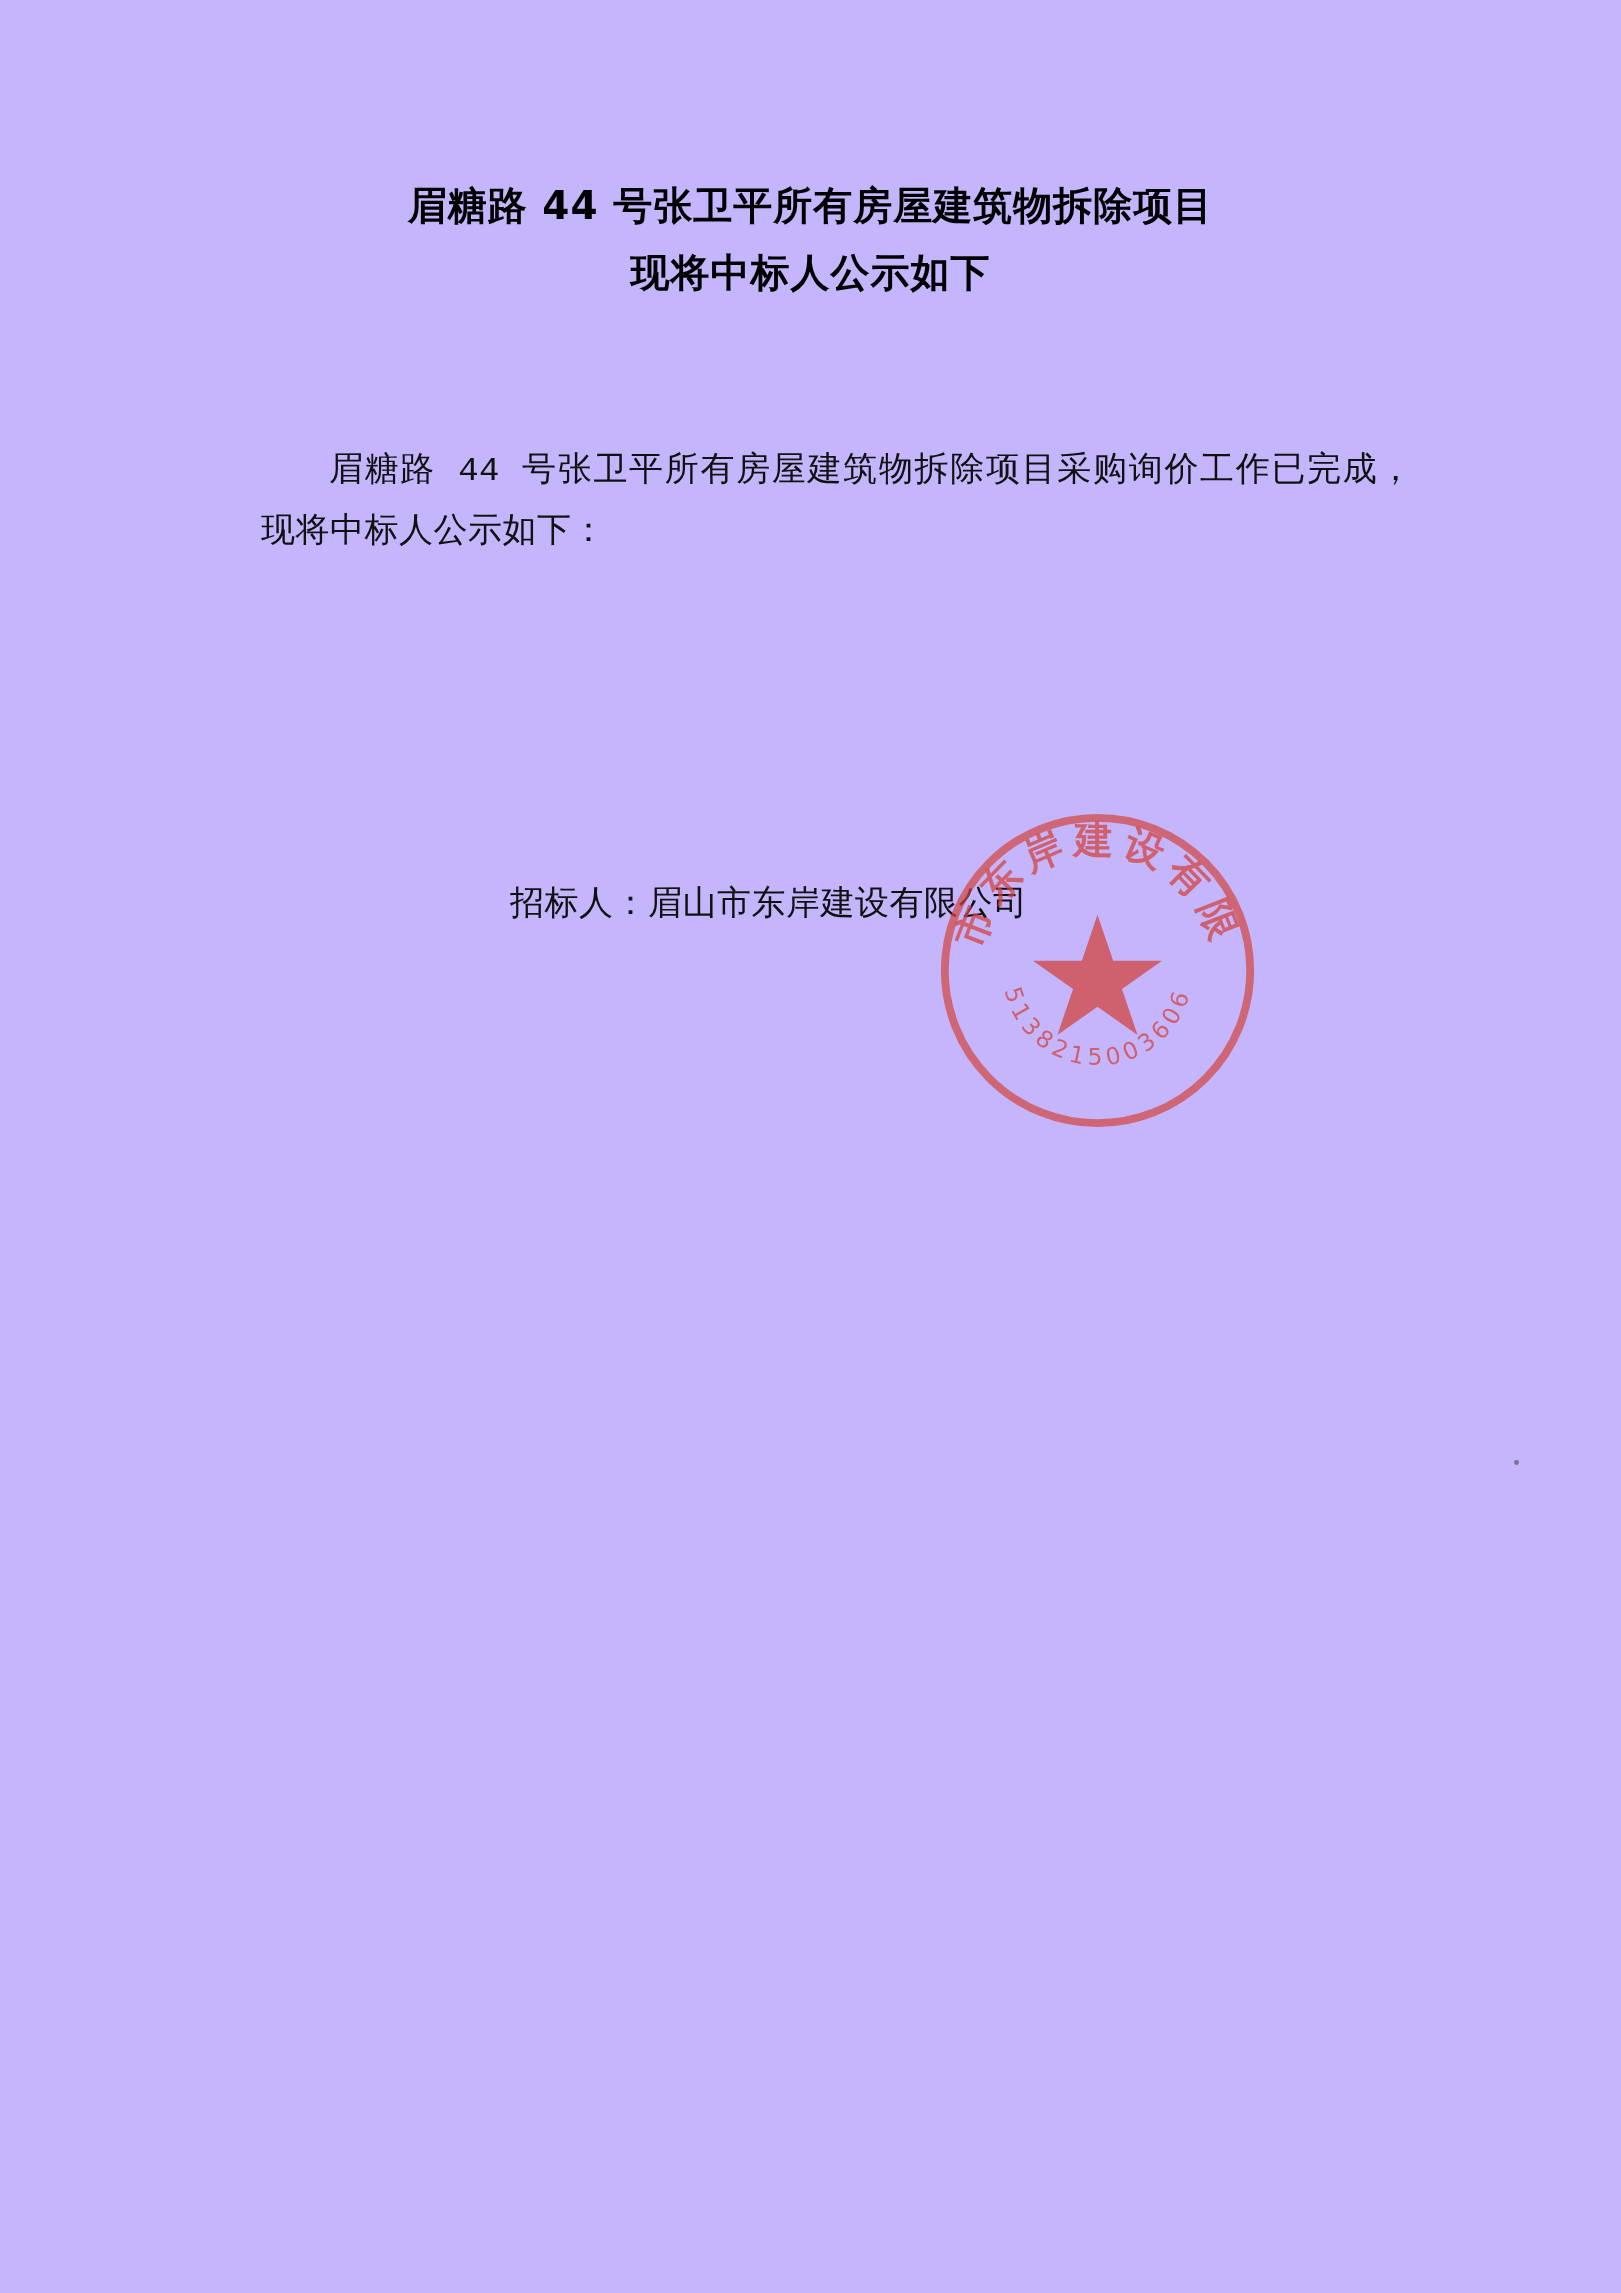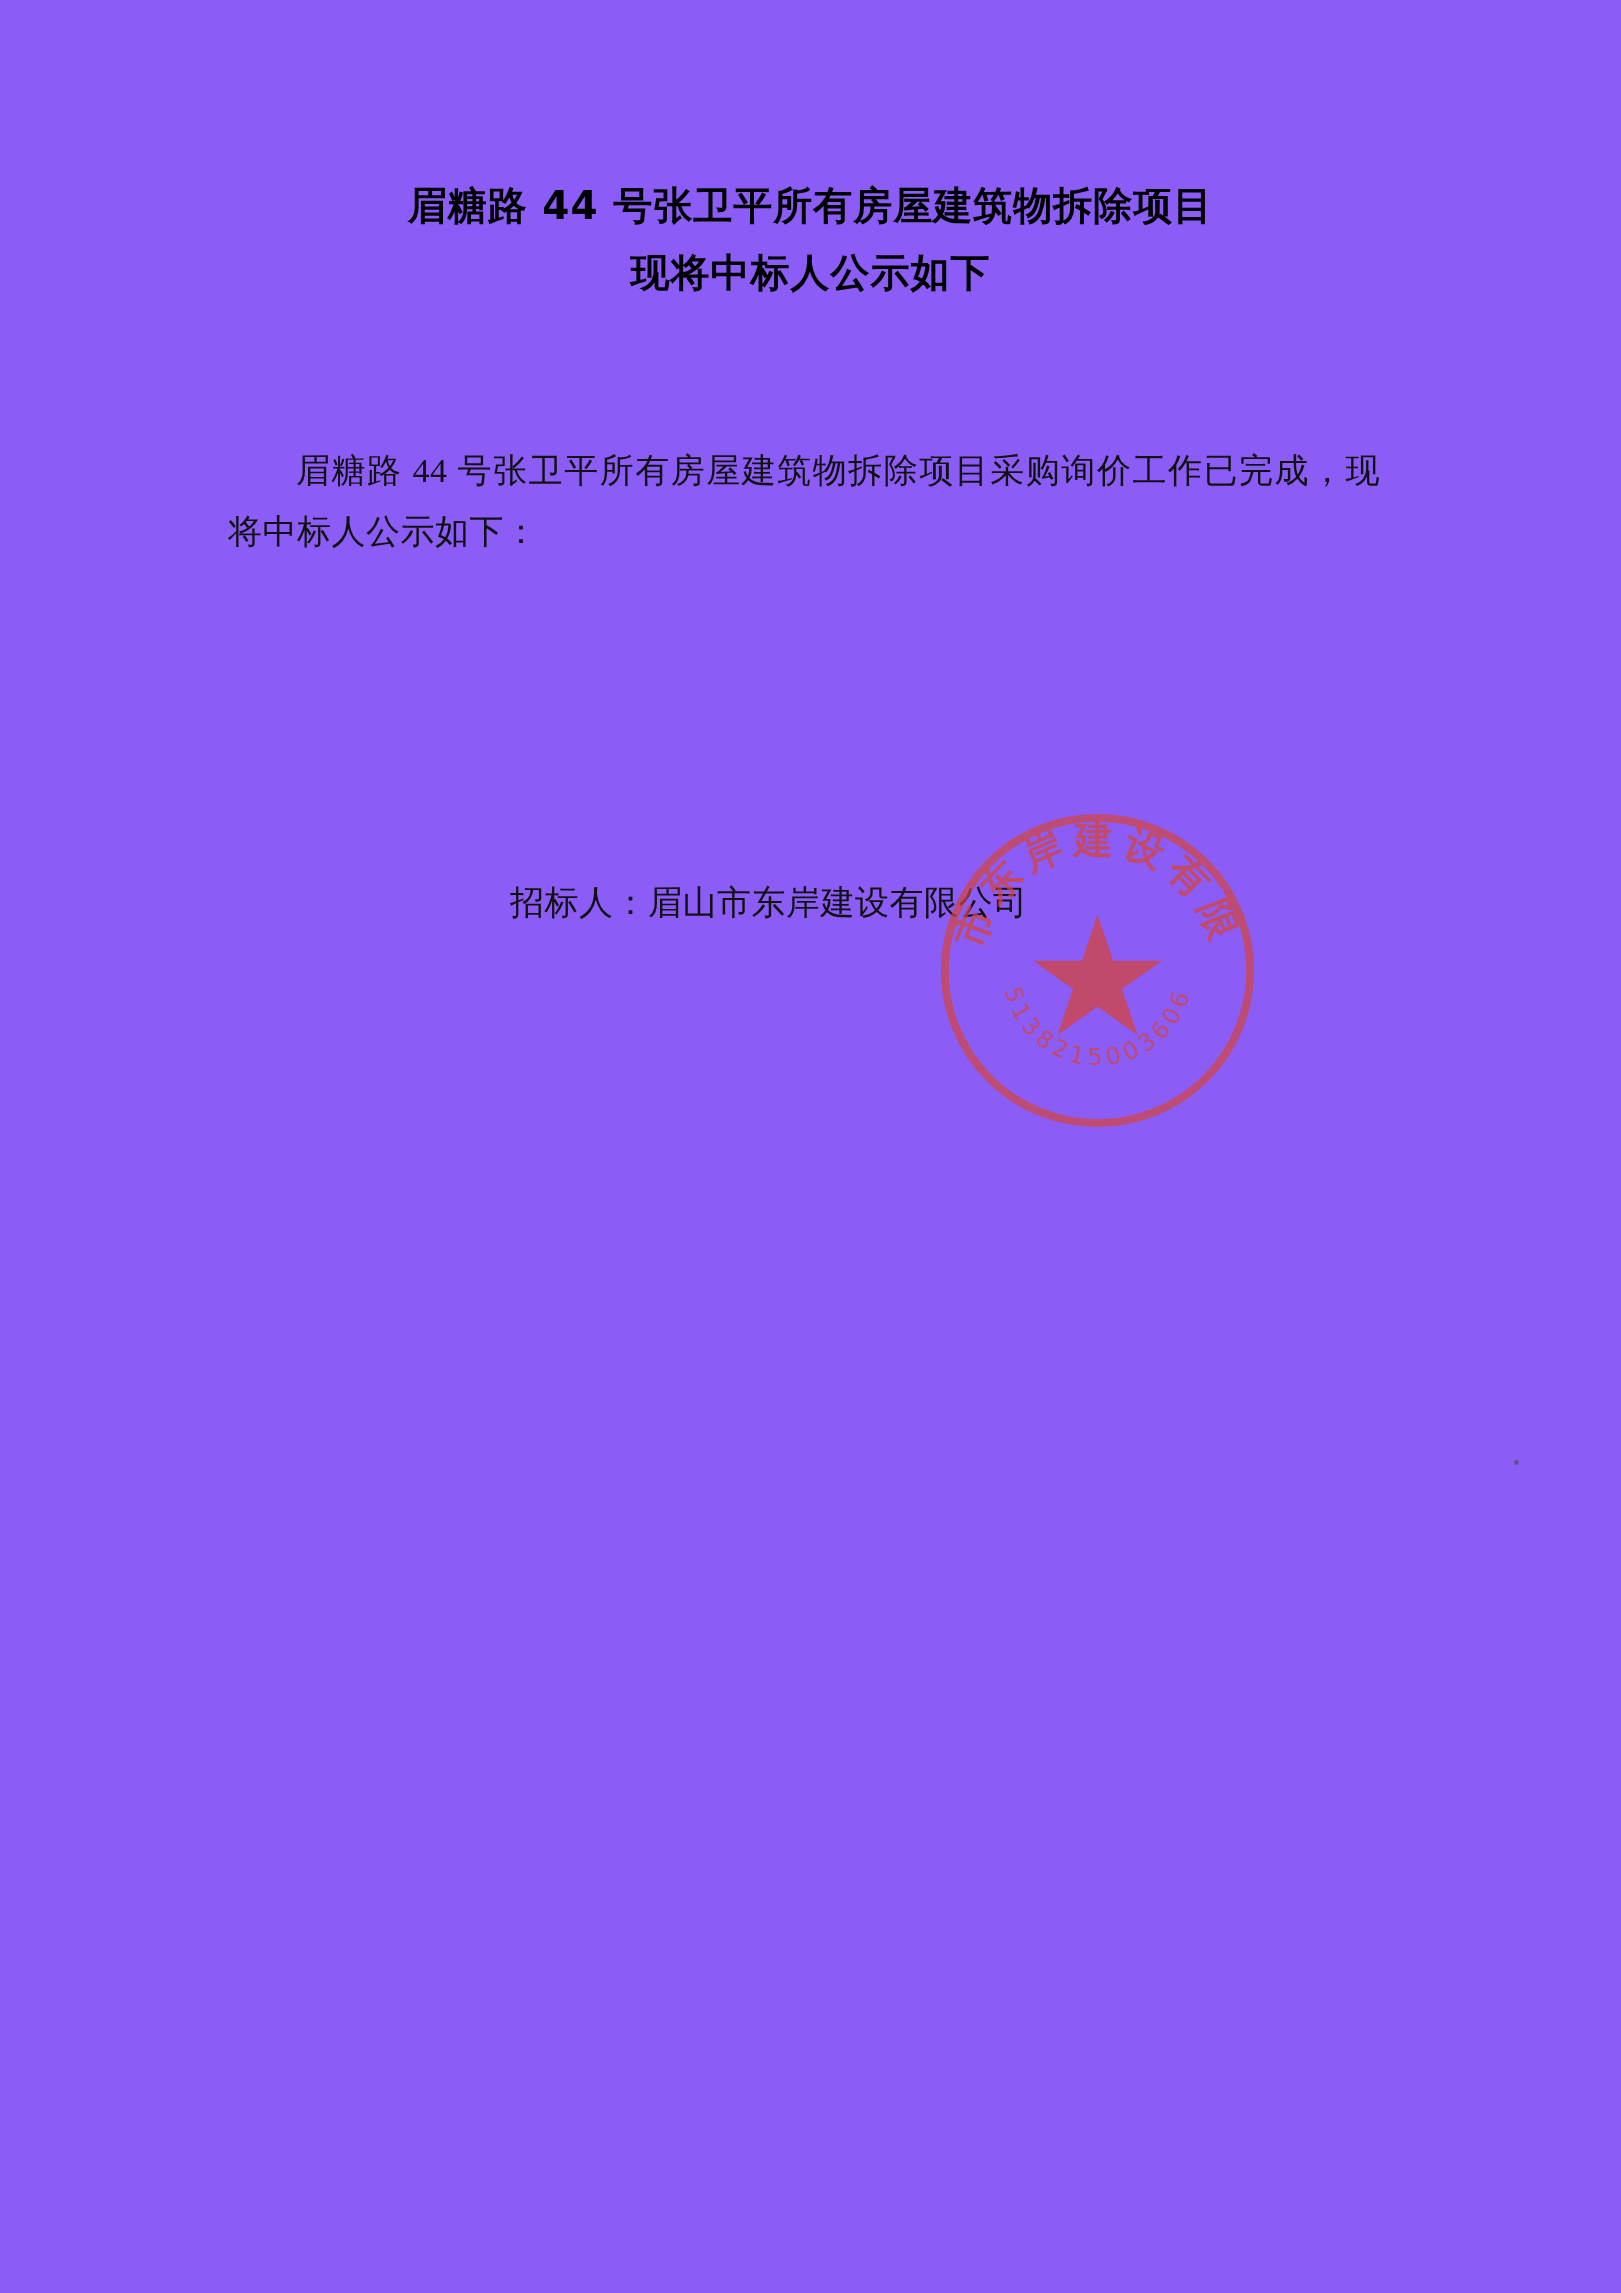--- a/index.html
+++ b/index.html
@@ -5,21 +5,21 @@
   html, body {
     margin: 0;
     padding: 0;
     background: #ffffff;
   }
   .page {
     position: relative;
     width: 1621px;
     height: 2294px;
     margin: 0 auto;
-    background: #8b5cf6;
+    background: #c4b5fd;
     font-family: "Liberation Serif", "DejaVu Serif", serif;
     color: #1a1a1a;
     overflow: hidden;
   }
 
   
   .title-block {
     position: absolute;
     left: 0;
     top: 172px;
@@ -31,23 +31,24 @@
     font-weight: bold;
     font-size: 39px;
     letter-spacing: 1px;
     line-height: 1.72;
     color: #000000;
   }
 
   
   .body-block {
     position: absolute;
-    left: 228px;
+    left: 261px;
     top: 407px;
     width: 1152px;
+    font-family: Liberation Mono, monospace;
   }
   .para {
     font-size: 34px;
     line-height: 1.78;
     text-indent: 2em;
     letter-spacing: 0.5px;
     color: #111111;
     text-align: justify;
   }
 

